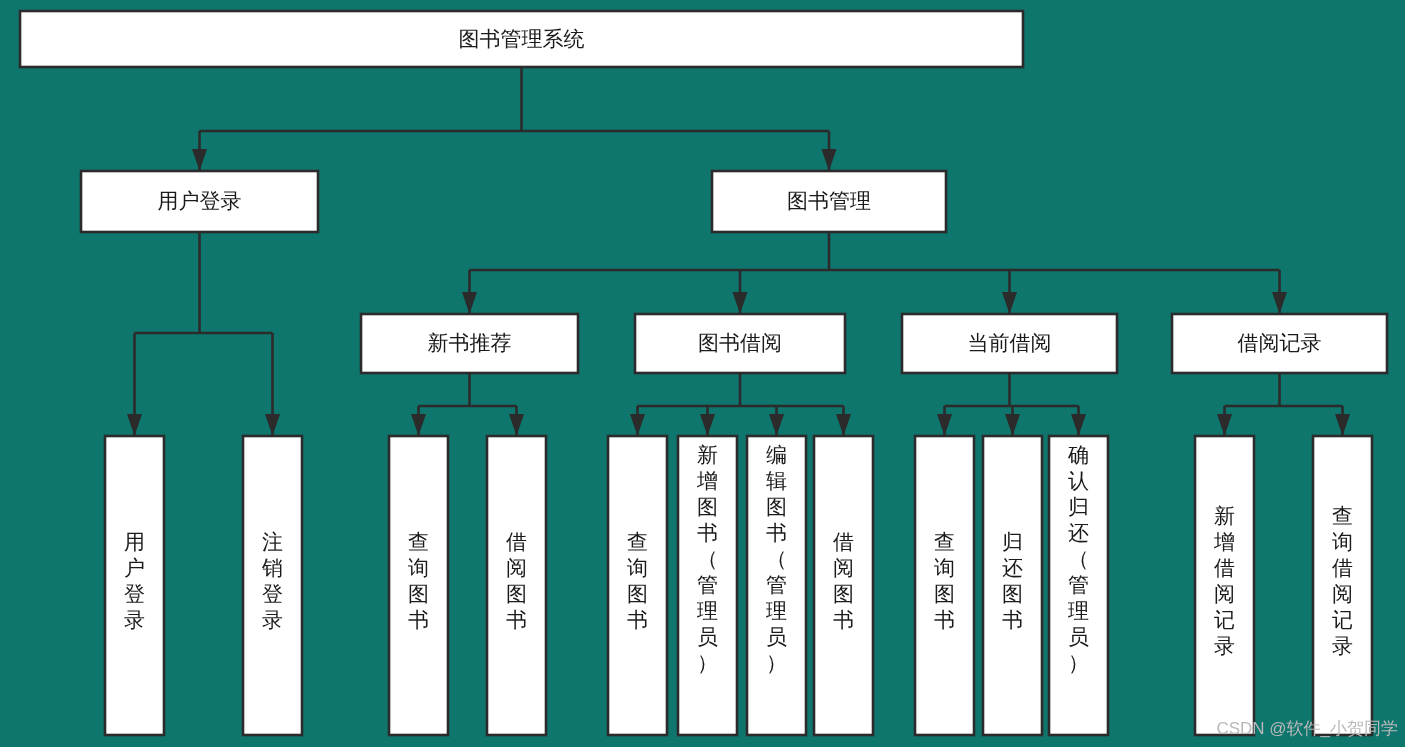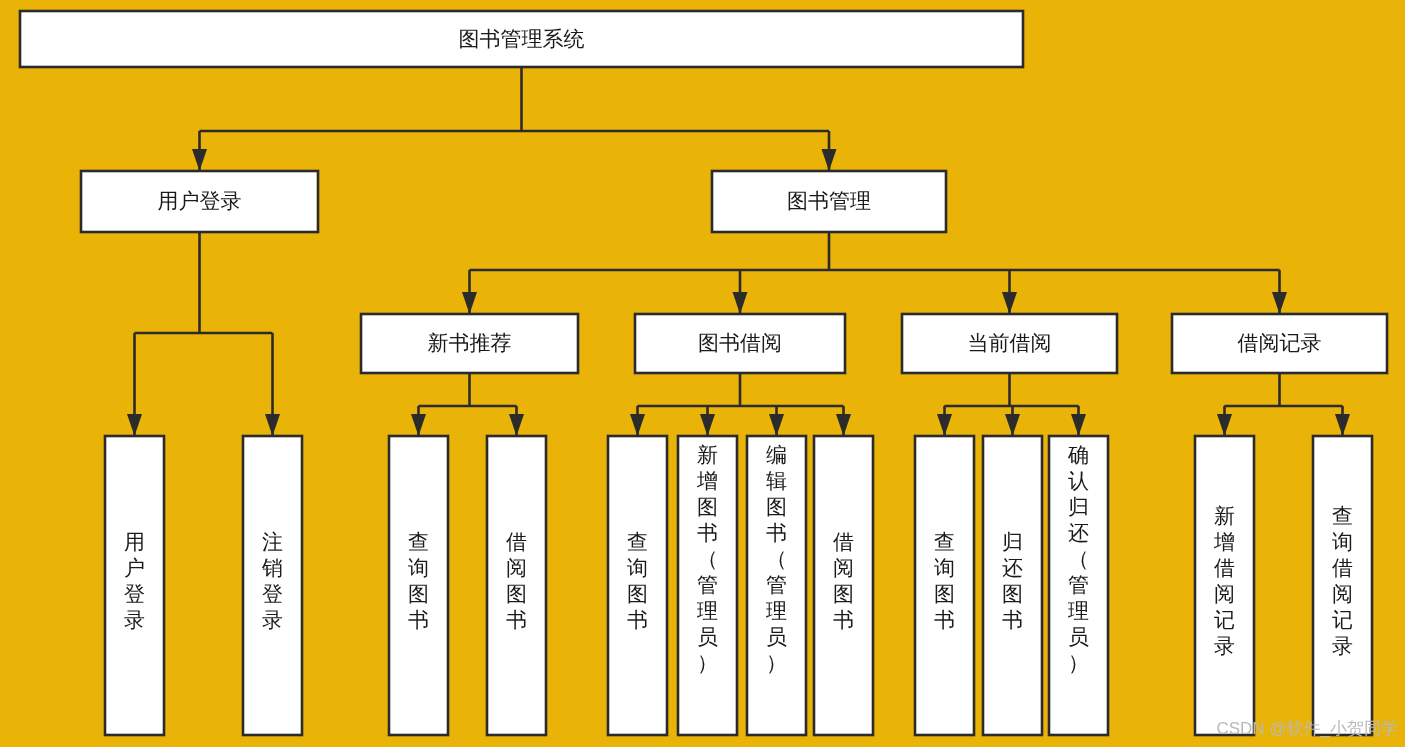--- a/index.html
+++ b/index.html
@@ -10,21 +10,21 @@
   body {
     width: 1405px;
     height: 747px;
     overflow: hidden;
     font-family: "Liberation Sans", "DejaVu Sans", sans-serif;
   }
   #diagram-root {
     position: relative;
     width: 1405px;
     height: 747px;
-    background: #eab308;
+    background: #0f766e;
   }
   svg.diagram-svg {
     position: absolute;
     top: 0;
     left: 0;
     width: 1405px;
     height: 747px;
   }
   .node-rect {
     fill: #ffffff;

